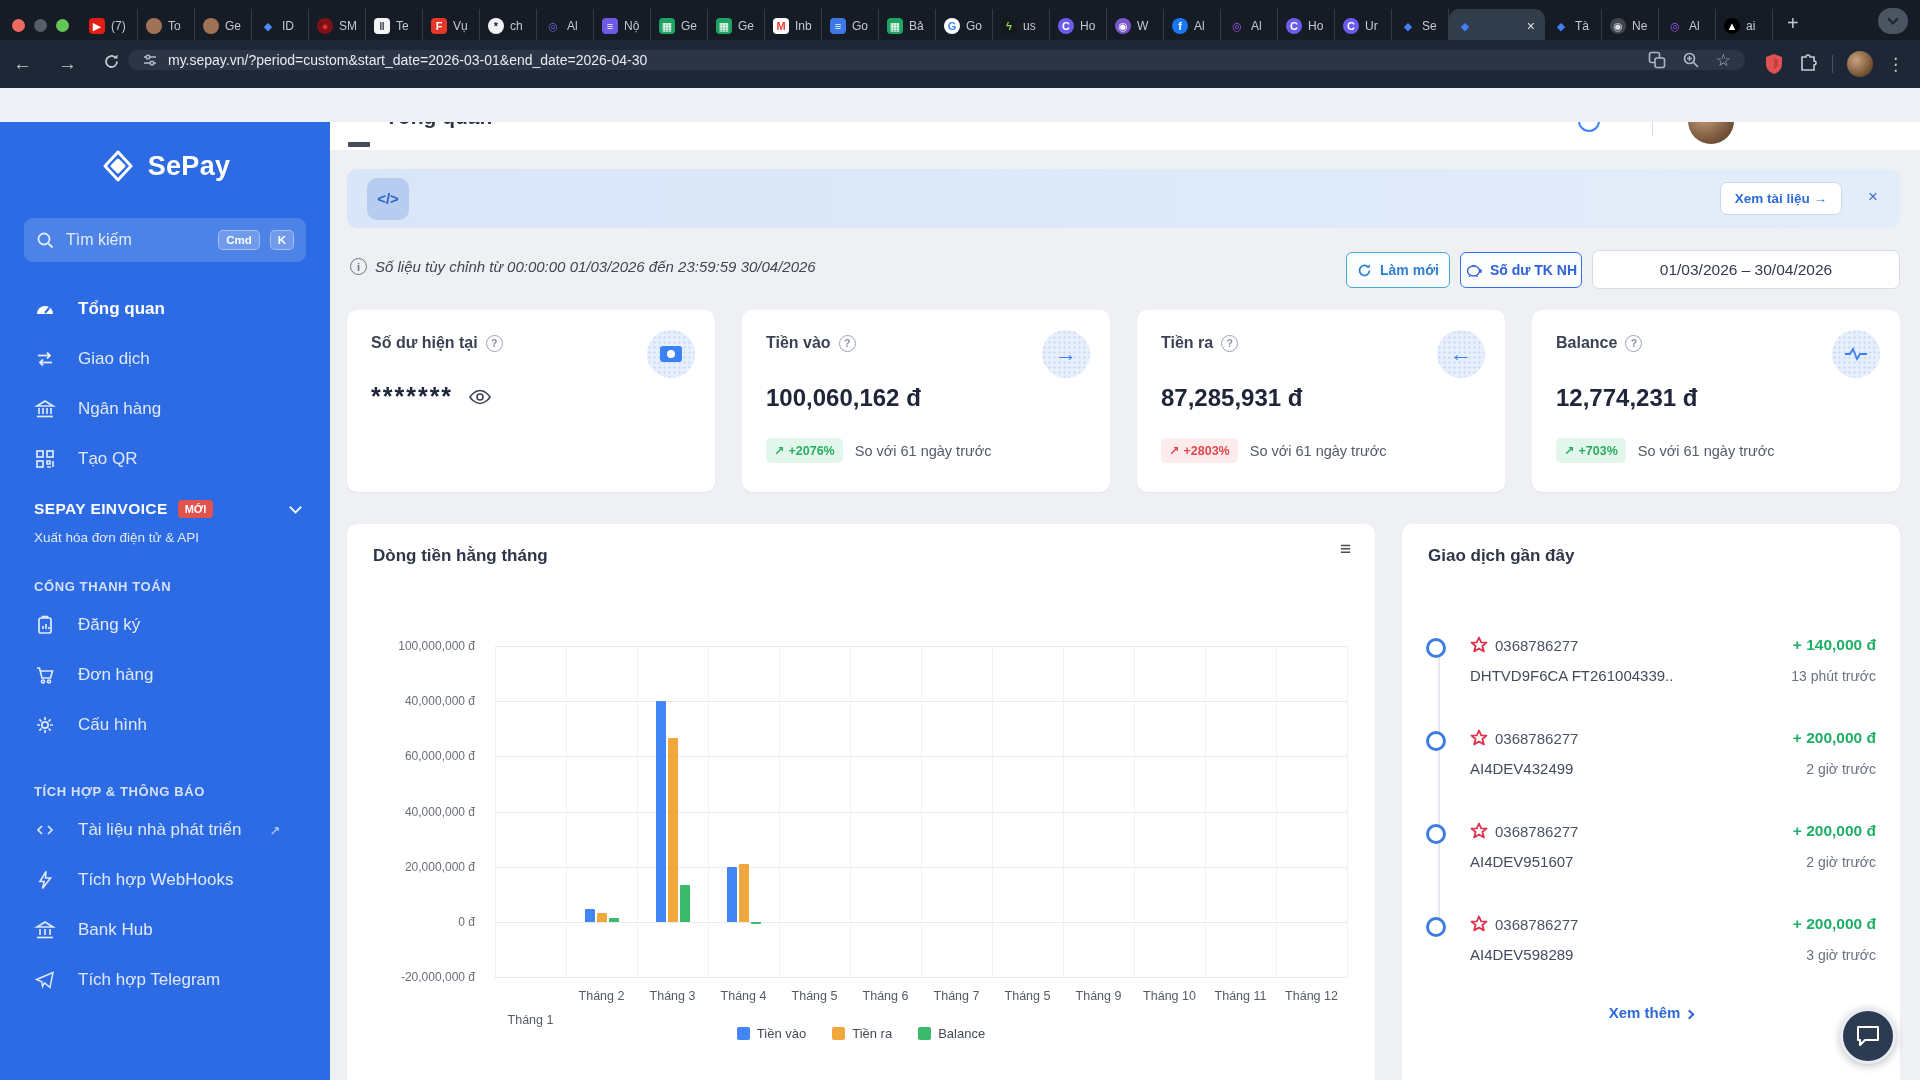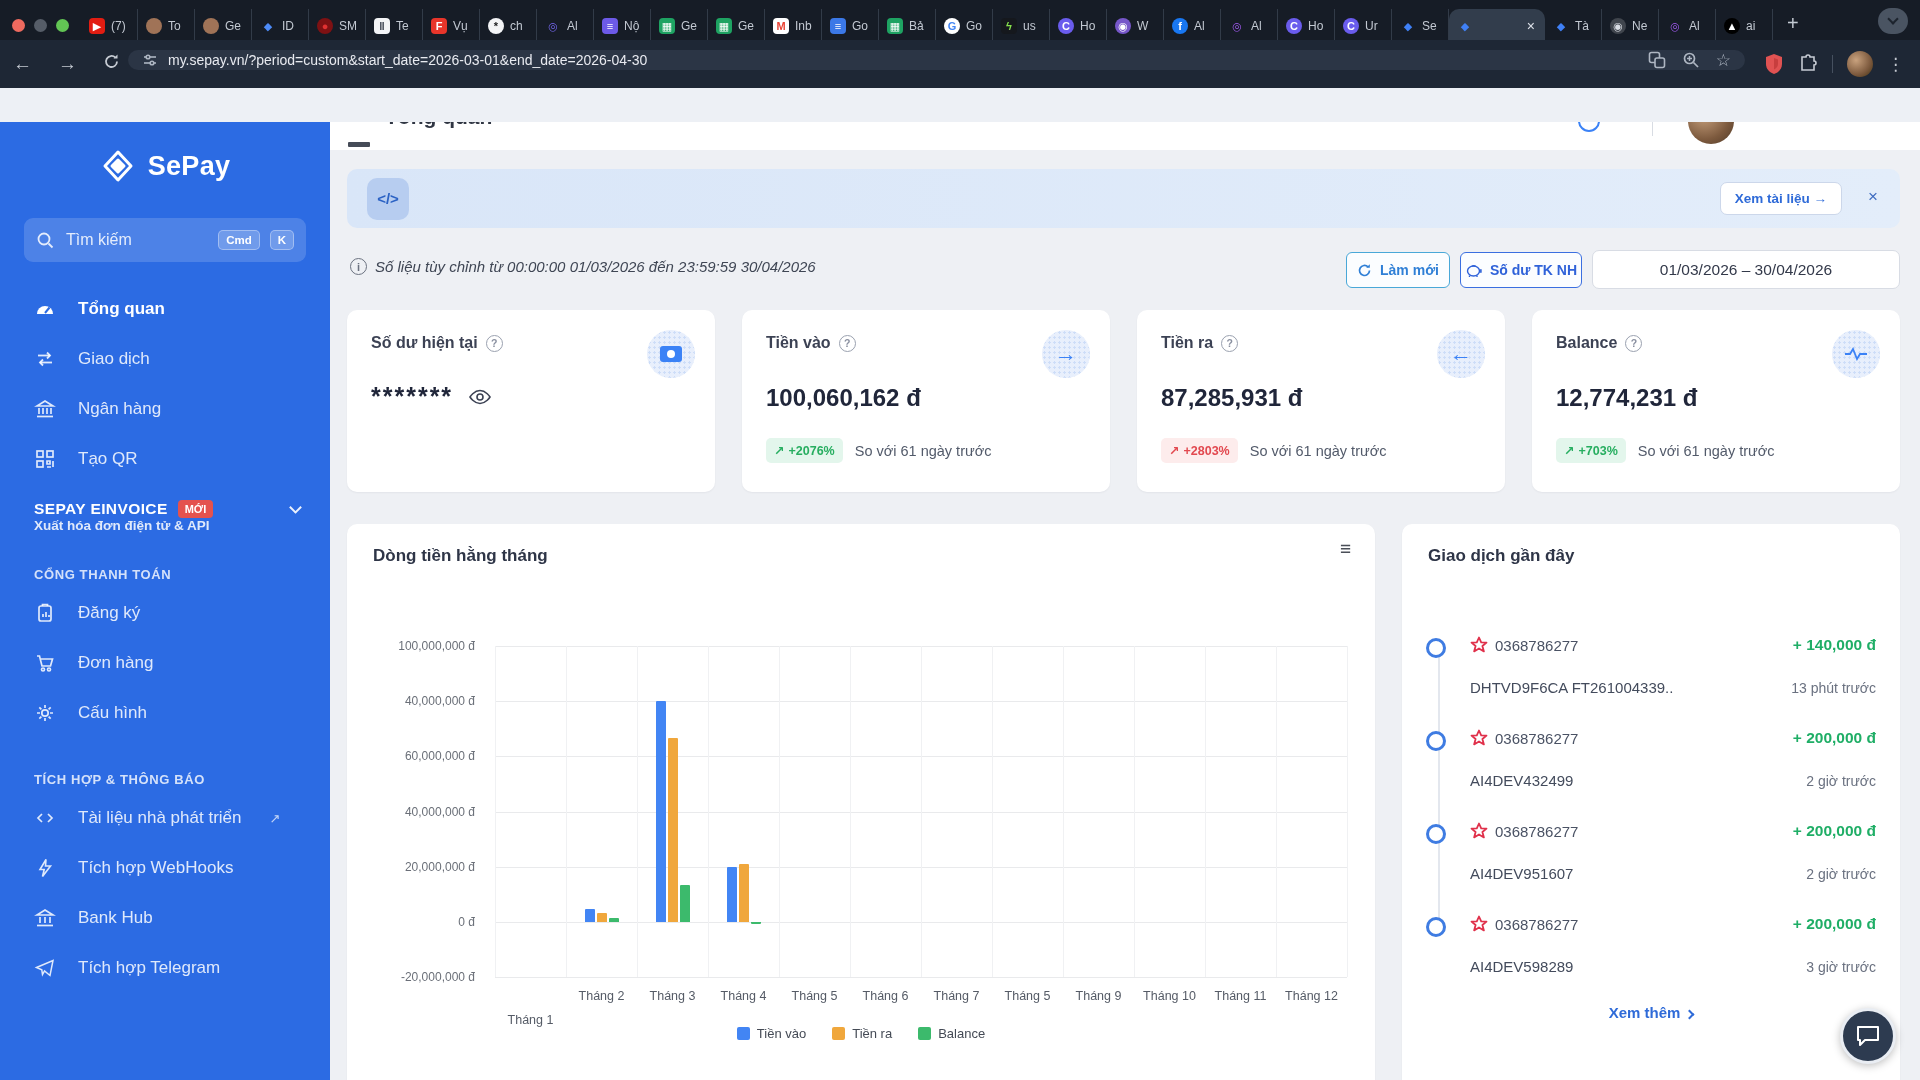--- a/index.html
+++ b/index.html
@@ -44,21 +44,21 @@
   .searchbox input::placeholder{color:rgba(255,255,255,.85);}
   .kbd{background:rgba(255,255,255,.2);border:1px solid rgba(255,255,255,.35);border-radius:5px;font-size:11.5px;font-weight:700;padding:3px 7px;color:#fff;}
   .nav{margin-top:22px;}
   .navitem{display:flex;align-items:center;gap:22px;padding:14px 34px;color:rgba(255,255,255,.85);font-size:17px;cursor:pointer;}
   .navitem.active{color:#fff;font-weight:700;}
   .navitem svg{flex:0 0 22px;}
   .einv{padding:16px 30px 0 34px;}
   .einv-row{display:flex;align-items:center;gap:10px;}
   .einv-title{font-size:15.5px;font-weight:700;letter-spacing:.4px;}
   .badge-new{background:#e4524e;color:#fff;font-size:11px;font-weight:700;border-radius:4px;padding:3px 7px;}
-  .einv-sub{font-size:13.5px;color:rgba(255,255,255,.85);margin-top:0;font-weight:bold;}
+  .einv-sub{font-size:13.5px;color:rgba(255,255,255,.85);margin-top:12px;}
   .chev-w{width:9px;height:9px;border-right:2px solid rgba(255,255,255,.9);border-bottom:2px solid rgba(255,255,255,.9);transform:rotate(45deg);margin-left:auto;margin-top:-4px;}
   .sheading{padding:34px 34px 6px;font-size:13px;font-weight:700;letter-spacing:.6px;color:rgba(255,255,255,.8);}
   .extlink{font-size:13px;margin-left:6px;opacity:.85;}
 
   .main{position:relative;flex:1;background:#eef0f4;overflow:hidden;}
   .phead{position:absolute;left:0;top:0;width:100%;height:28px;background:#fff;overflow:hidden;}
   .ph-frag1{position:absolute;left:18px;top:20px;width:22px;height:5px;background:#454b57;border-radius:1px;}
   .ph-title{position:absolute;left:55px;top:-17px;font-size:21px;font-weight:700;color:#2f3542;}
   .ph-bell{position:absolute;left:1248px;top:-12px;width:22px;height:22px;border:2px solid #3b82f6;border-radius:50%;}
   .ph-sep{position:absolute;left:1322px;top:-2px;width:1px;height:16px;background:#d8dce3;}
@@ -109,21 +109,21 @@
   .legend{position:absolute;left:0;width:100%;top:502px;display:flex;justify-content:center;gap:26px;}
   .leg-item{display:flex;align-items:center;gap:7px;font-size:13px;color:#444a55;}
   .leg-sq{width:13px;height:13px;border-radius:2px;}
 
   .txline{position:absolute;left:36px;top:127px;width:2px;height:279px;background:#e3e7ee;}
   .tx{position:absolute;left:24px;right:24px;height:84px;}
   .dot{position:absolute;left:0;top:2px;width:20px;height:20px;border:3.5px solid #3f7ce2;border-radius:50%;background:#fff;}
   .txl1{display:flex;align-items:center;margin-left:44px;gap:7px;}
   .txacct{font-size:15px;color:#4a5264;}
   .txamt{margin-left:auto;font-size:15.5px;font-weight:700;color:#1fae66;}
-  .txl2{display:flex;align-items:center;margin-left:44px;margin-top:25px;}
+  .txl2{display:flex;align-items:center;margin-left:44px;margin-top:13px;}
   .txref{font-size:15px;color:#434b5c;}
   .txtime{margin-left:auto;font-size:14px;color:#6a7180;}
   .more{position:absolute;left:0;width:100%;top:480px;text-align:center;color:#2f6bd8;font-size:15px;font-weight:600;cursor:pointer;}
   .more .c{display:inline-block;width:7px;height:7px;border-right:2px solid #2f6bd8;border-bottom:2px solid #2f6bd8;transform:rotate(-45deg);margin-left:6px;}
 
   .chatfab{position:absolute;left:1510px;top:886px;width:56px;height:56px;border-radius:50%;background:#2d3b50;border:3px solid #e9edf3;display:flex;align-items:center;justify-content:center;cursor:pointer;box-shadow:0 2px 8px rgba(0,0,0,.25);}
 </style>
 </head>
 <body>
 

